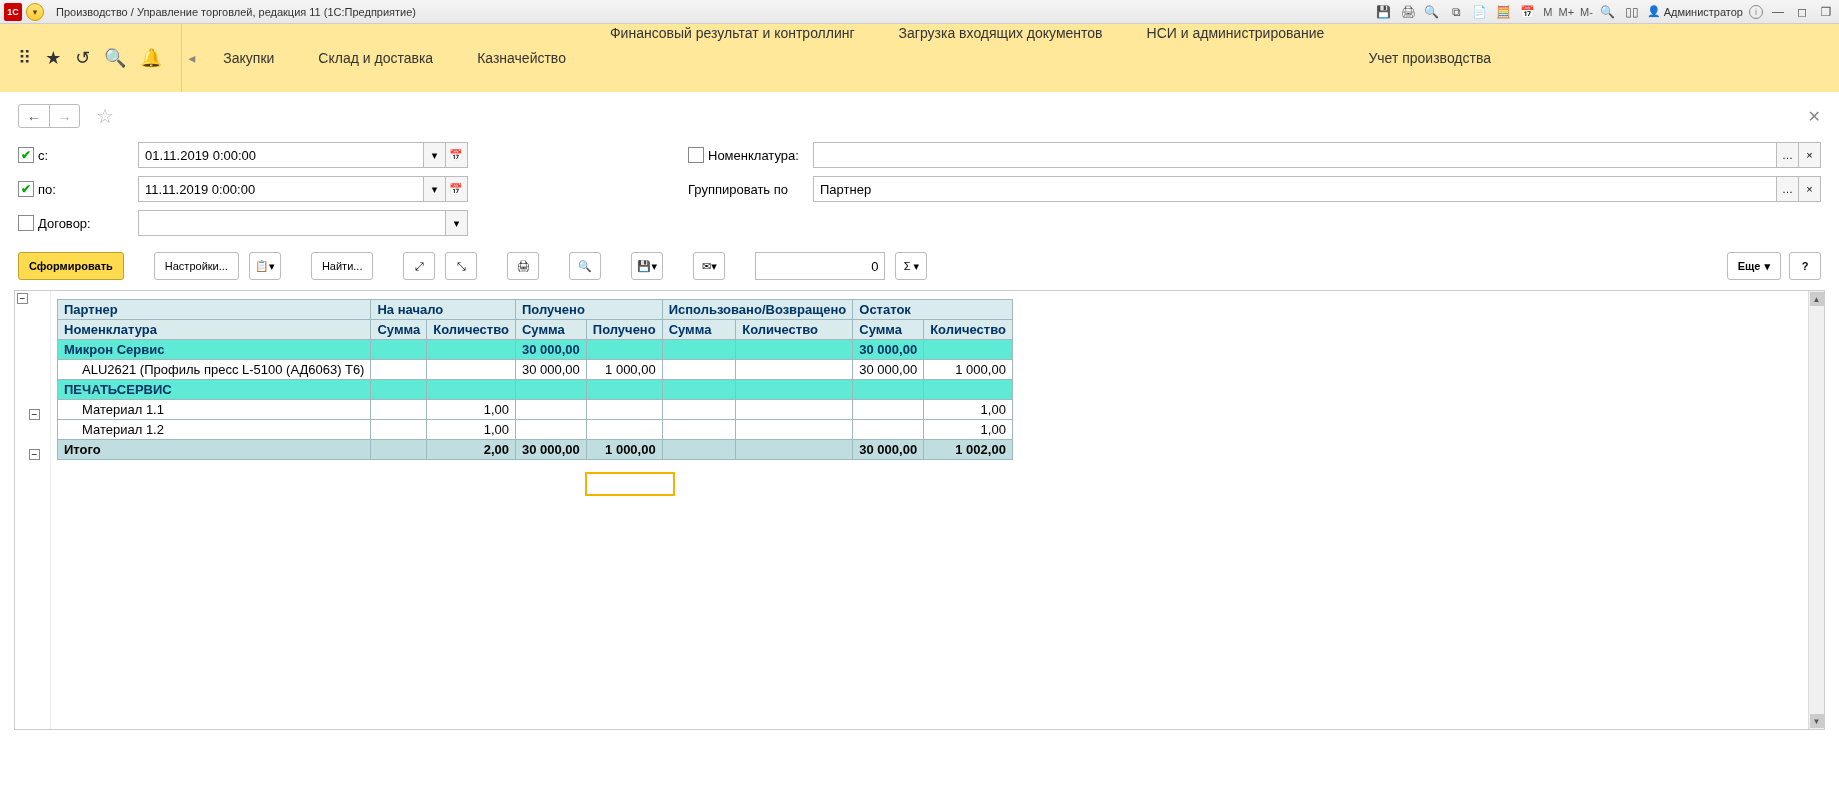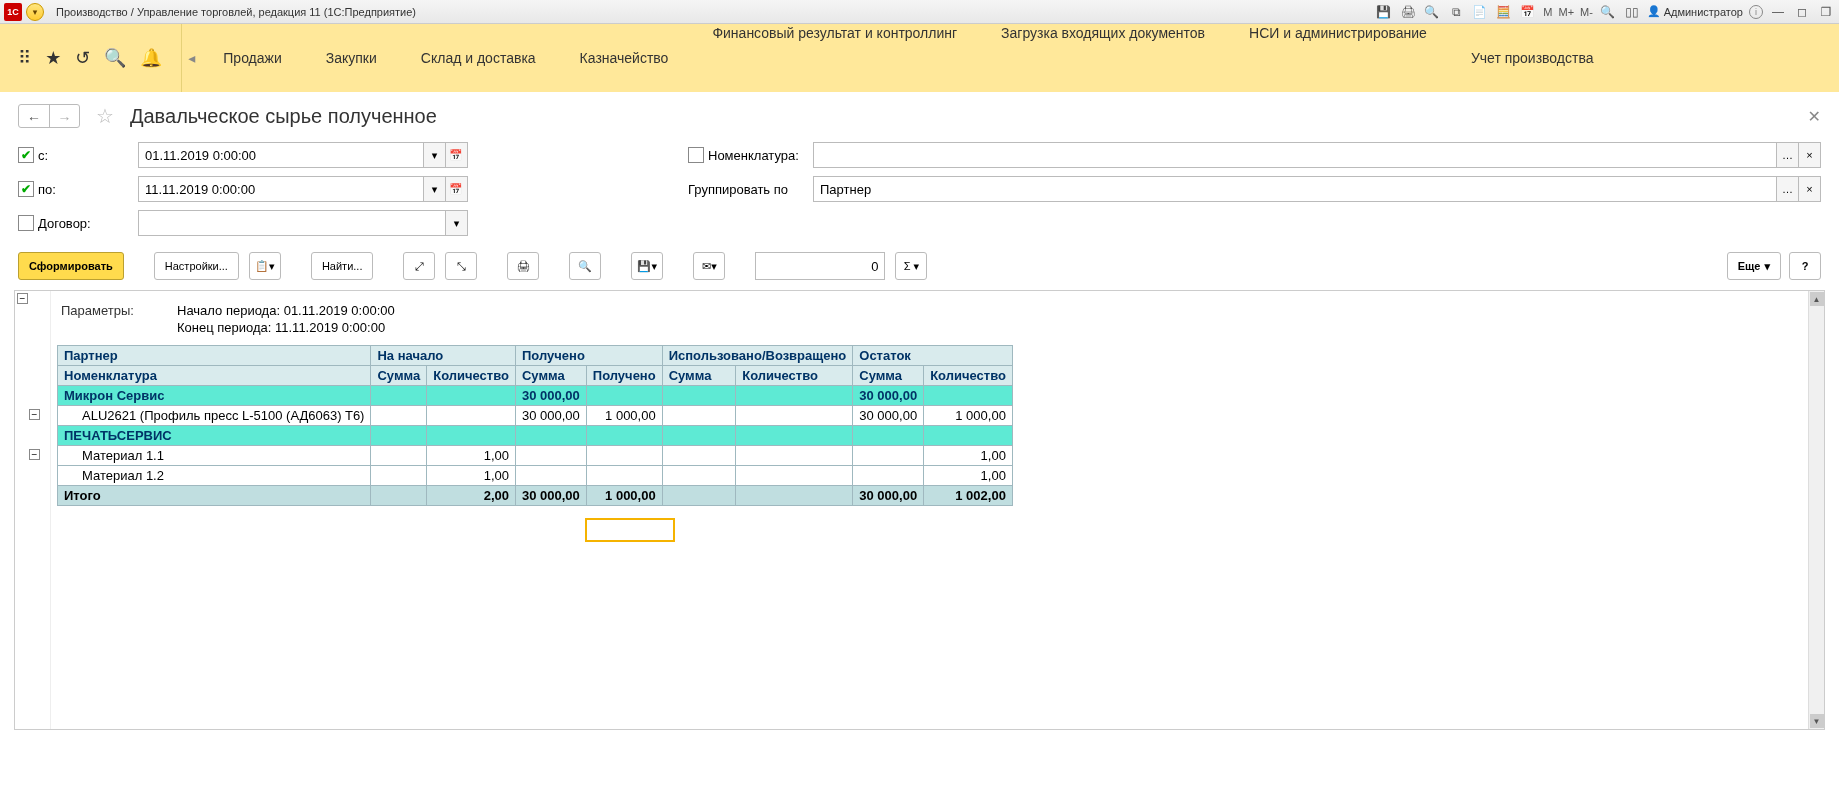--- a/index.html
+++ b/index.html
@@ -109,21 +109,20 @@
 <div class="menubar">
   <div class="left-tools">
     <span class="tool-icon">⠿</span>
     <span class="tool-icon">★</span>
     <span class="tool-icon">↺</span>
     <span class="tool-icon">🔍</span>
     <span class="tool-icon">🔔</span>
   </div>
   <div class="arrow-left">◂</div>
   <div class="menu-items">
-    <div class="menu-item">Продажи</div>
     <div class="menu-item">Закупки</div>
     <div class="menu-item">Склад и доставка</div>
     <div class="menu-item">Казначейство</div>
     <div class="menu-item multi">
         <span>Финансовый результат и контроллинг</span>
       </div>
     <div class="menu-item multi">
         <span>Загрузка входящих документов</span>
       </div>
     <div class="menu-item multi">
@@ -132,21 +131,20 @@
     <div class="menu-item">Учет производства</div>
   </div>
 </div>
 
 <div class="page-header">
   <div class="nav-btns">
     <div class="nav-btn">←</div>
     <div class="nav-btn">→</div>
   </div>
   <span class="star-icon">☆</span>
-  <span class="page-title">Давальческое сырье полученное</span>
   <span class="close-x">✕</span>
 </div>
 
 <div class="filters">
   <div class="chk-label">
     <span class="chk">✔</span>
     <span>с:</span>
   </div>
   <div class="input-group">
     <div class="text-input">01.11.2019  0:00:00</div>
@@ -218,26 +216,20 @@
   </div>
 </div>
 
 <div class="report-wrap">
   <div class="report-gutter">
     <div class="tree-box" style="top:2px;left:2px">−</div>
     <div class="tree-box" style="top:118px;left:14px">−</div>
     <div class="tree-box" style="top:158px;left:14px">−</div>
   </div>
   <div class="report-body">
-    <div class="params">
-      <span class="plabel">Параметры:</span>
-      <span>Начало периода: 01.11.2019 0:00:00</span>
-      <span></span>
-      <span>Конец периода: 11.11.2019 0:00:00</span>
-    </div>
     <table class="data">
       <tbody>
           <tr class="hdr1">
         <th>Партнер</th>
         <th colspan="2">На начало</th>
         <th colspan="2">Получено</th>
         <th colspan="2">Использовано/Возвращено</th>
         <th colspan="2">Остаток</th>
       </tr>
       <tr class="hdr2">

